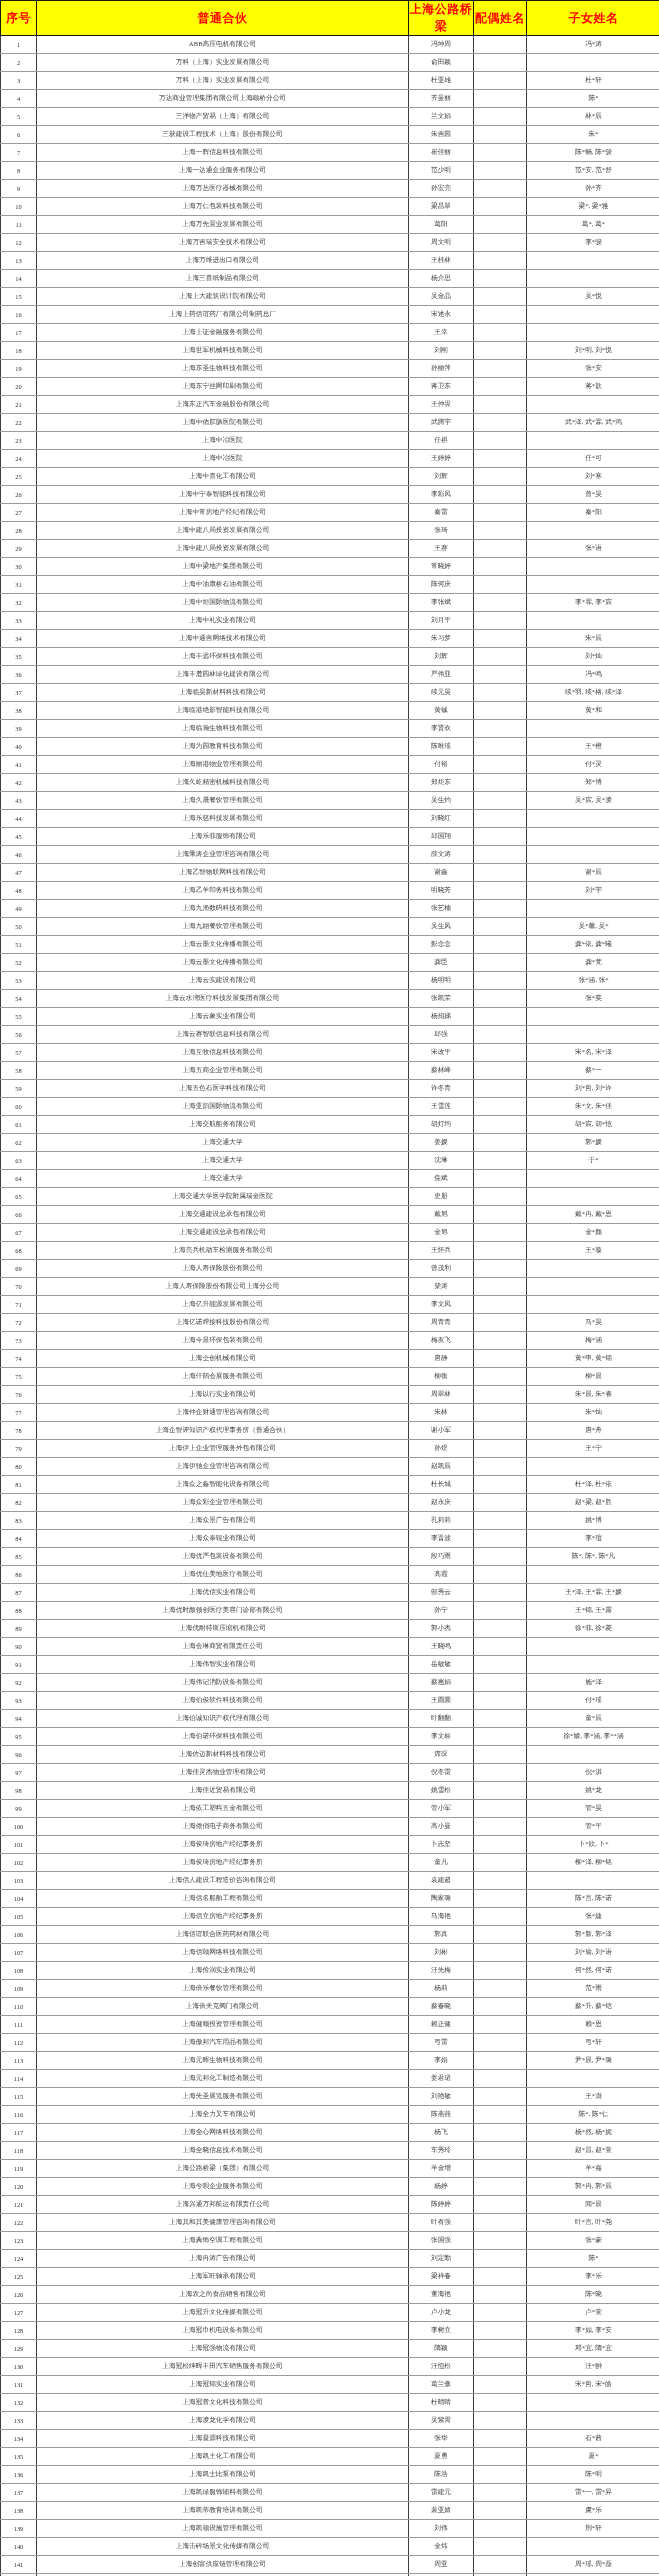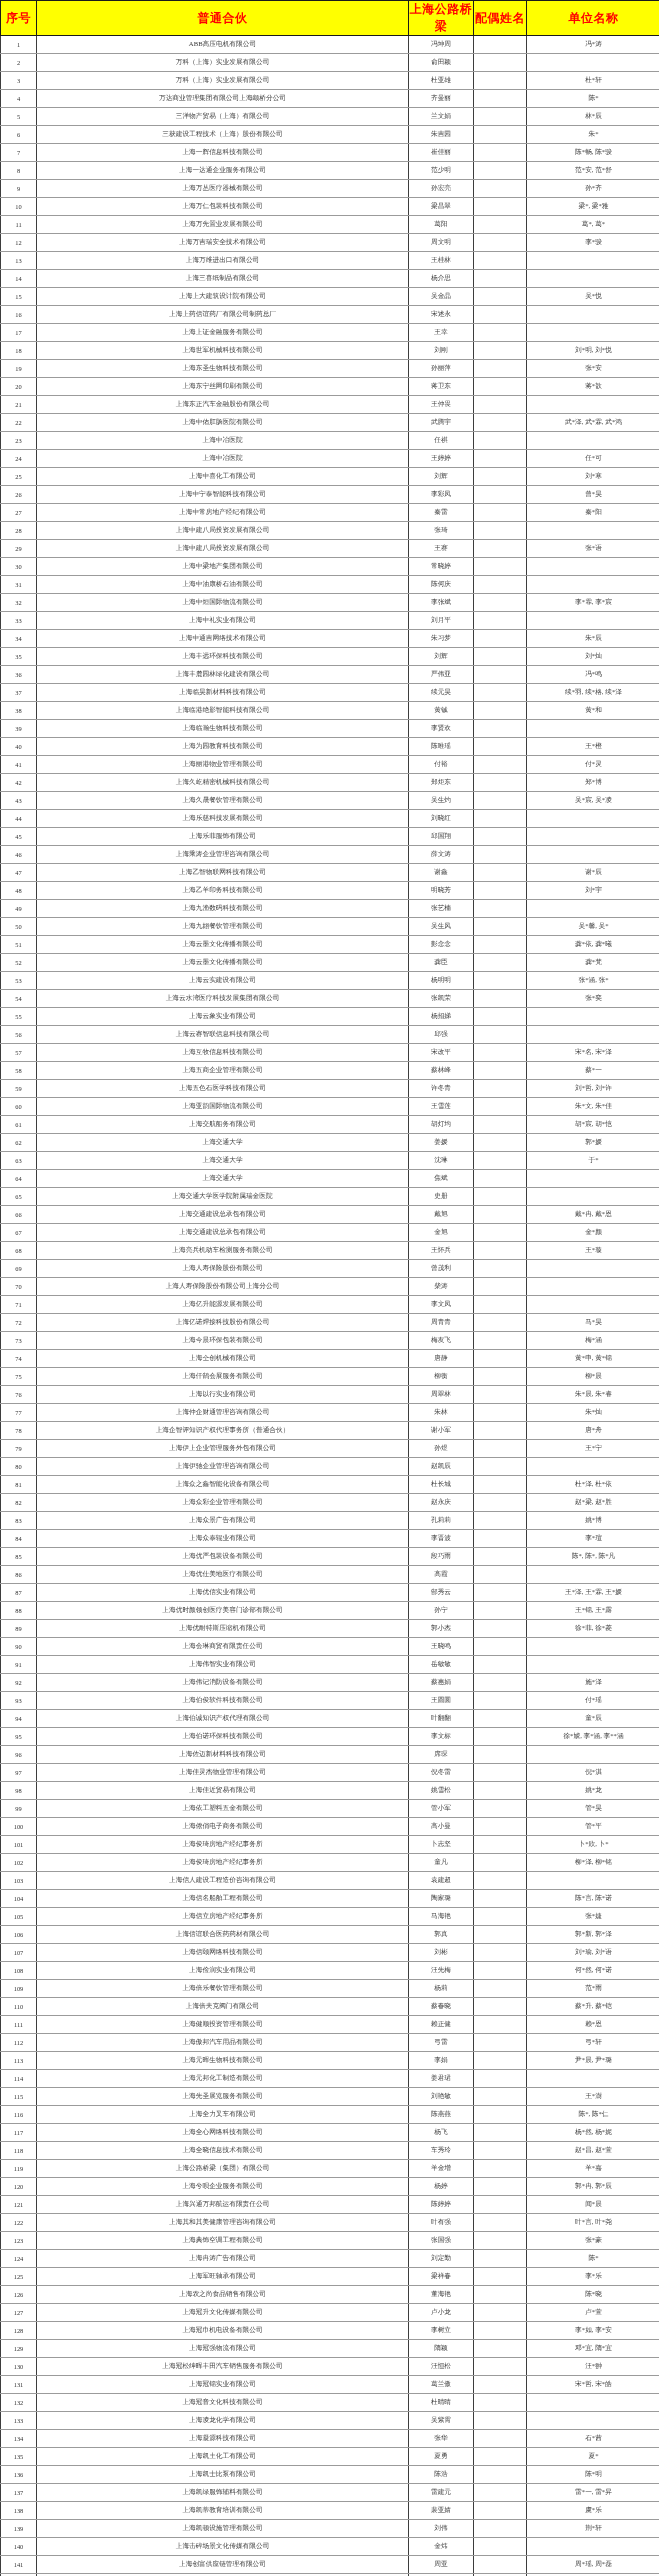--- a/index.html
+++ b/index.html
@@ -65,21 +65,21 @@
     <col class="c-speaker">
     <col class="c-spouse">
     <col class="c-children">
   </colgroup>
   <thead>
     <tr>
       <th>序号</th>
       <th>普通合伙</th>
       <th>上海公路桥梁</th>
       <th>配偶姓名</th>
-      <th>单位名称</th>
+      <th>子女姓名</th>
     </tr>
   </thead>
   <tbody>
       <tr>
         <td>1</td>
         <td>ABB高压电机有限公司</td>
         <td>冯坤周</td>
         <td></td>
         <td>冯*涛</td>
       </tr>

